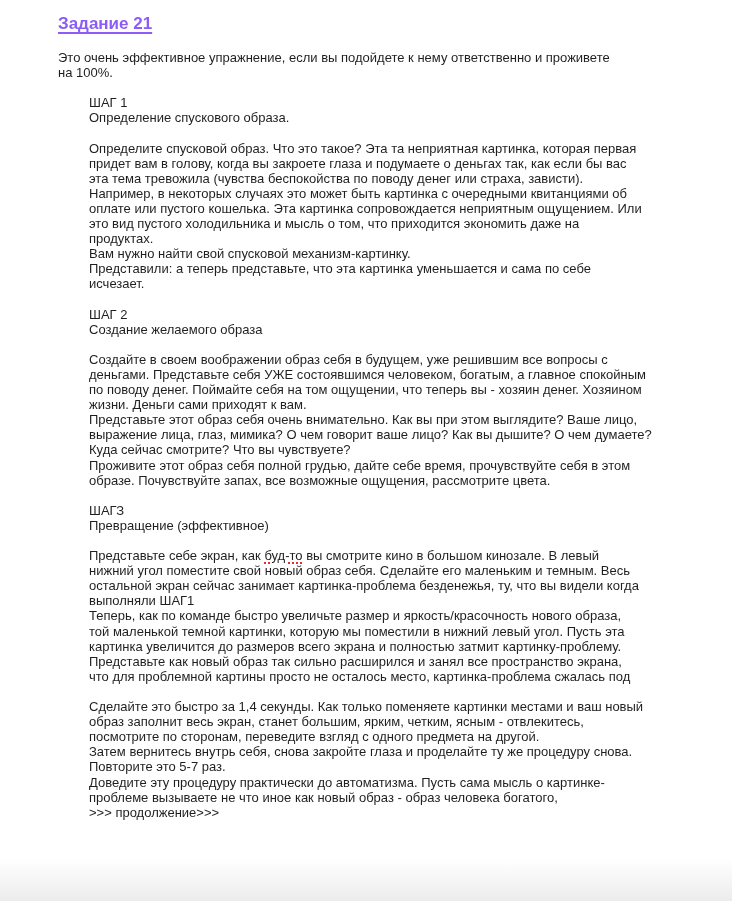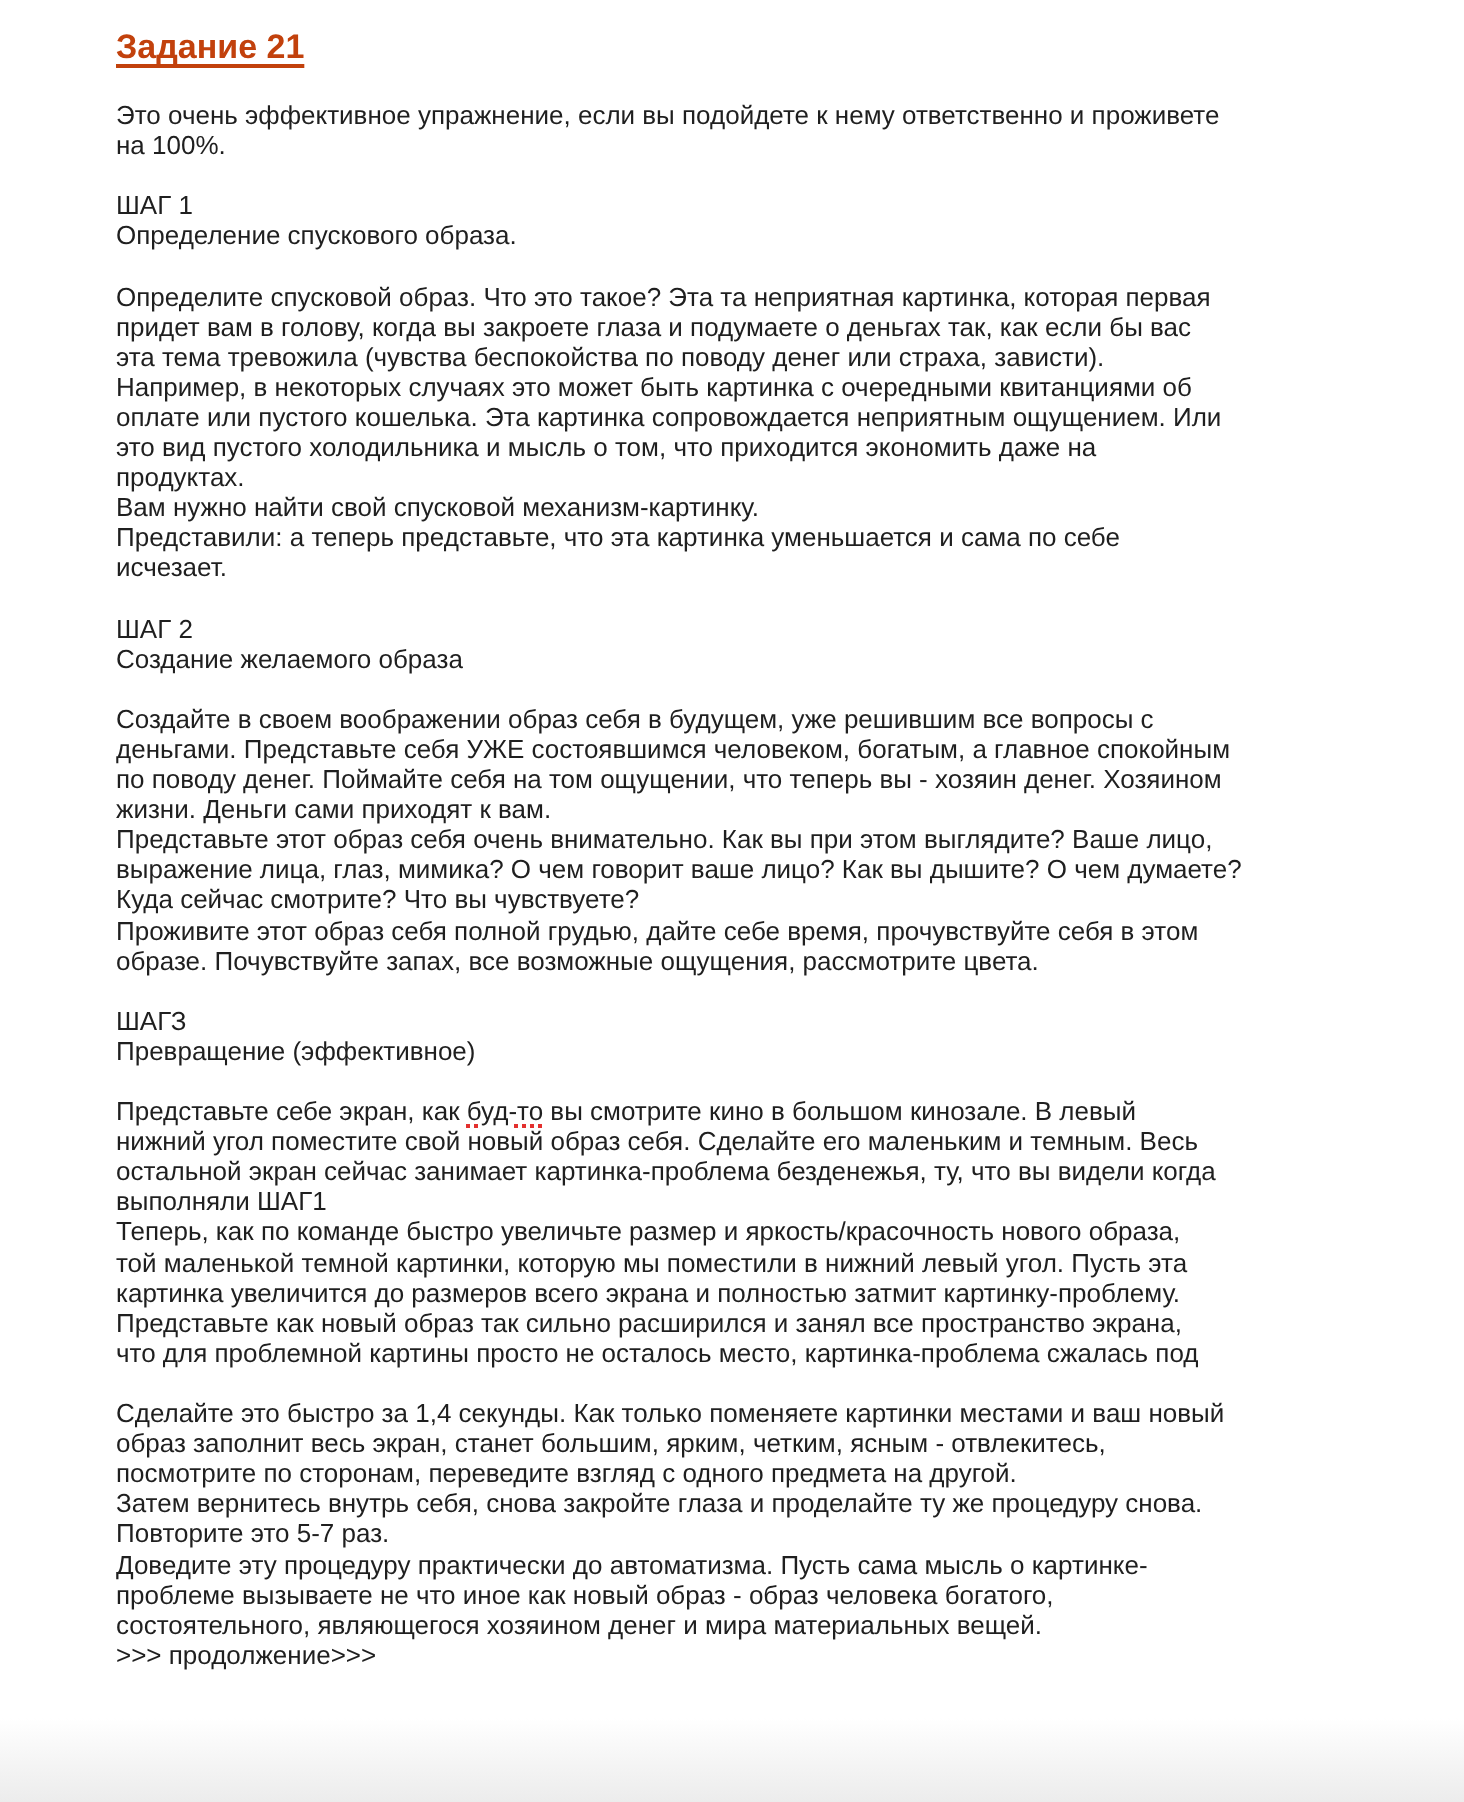--- a/index.html
+++ b/index.html
@@ -19,28 +19,29 @@
     padding: 14px 28px 0 58px;
   }
   .doc-title {
     font-size: 17px;
     font-weight: bold;
     line-height: 20px;
     margin: 0 0 16px 0;
     text-decoration: underline;
     text-underline-offset: 3px;
     text-decoration-thickness: 1.5px;
-    color: #c2410c;
+    color: #8b5cf6;
   }
   .doc-body {
     font-size: 13px;
     line-height: 15.1px;
   }
   .block + .block {
     margin-top: 15.1px;
+    margin-left: 31px;
   }
   .line {
     white-space: pre;
   }
   .misspelled {
     text-decoration: underline;
     text-decoration-style: dotted;
     text-decoration-color: var(--spell-color, #e3302e);
     text-decoration-thickness: 2px;
     text-underline-offset: 2px;
@@ -112,18 +113,17 @@
         <div class="line">что для проблемной картины просто не осталось место, картинка-проблема сжалась под</div>
       </div>
       <div class="block">
         <div class="line">Сделайте это быстро за 1,4 секунды. Как только поменяете картинки местами и ваш новый</div>
         <div class="line">образ заполнит весь экран, станет большим, ярким, четким, ясным - отвлекитесь,</div>
         <div class="line">посмотрите по сторонам, переведите взгляд с одного предмета на другой.</div>
         <div class="line">Затем вернитесь внутрь себя, снова закройте глаза и проделайте ту же процедуру снова.</div>
         <div class="line">Повторите это 5-7 раз.</div>
         <div class="line">Доведите эту процедуру практически до автоматизма. Пусть сама мысль о картинке-</div>
         <div class="line">проблеме вызываете не что иное как новый образ - образ человека богатого,</div>
-        <div class="line">состоятельного, являющегося хозяином денег и мира материальных вещей.</div>
         <div class="line">&gt;&gt;&gt; продолжение&gt;&gt;&gt;</div>
       </div>
     </div>
 </div>
 <div class="bottom-fade"></div>
 
 </body></html>

